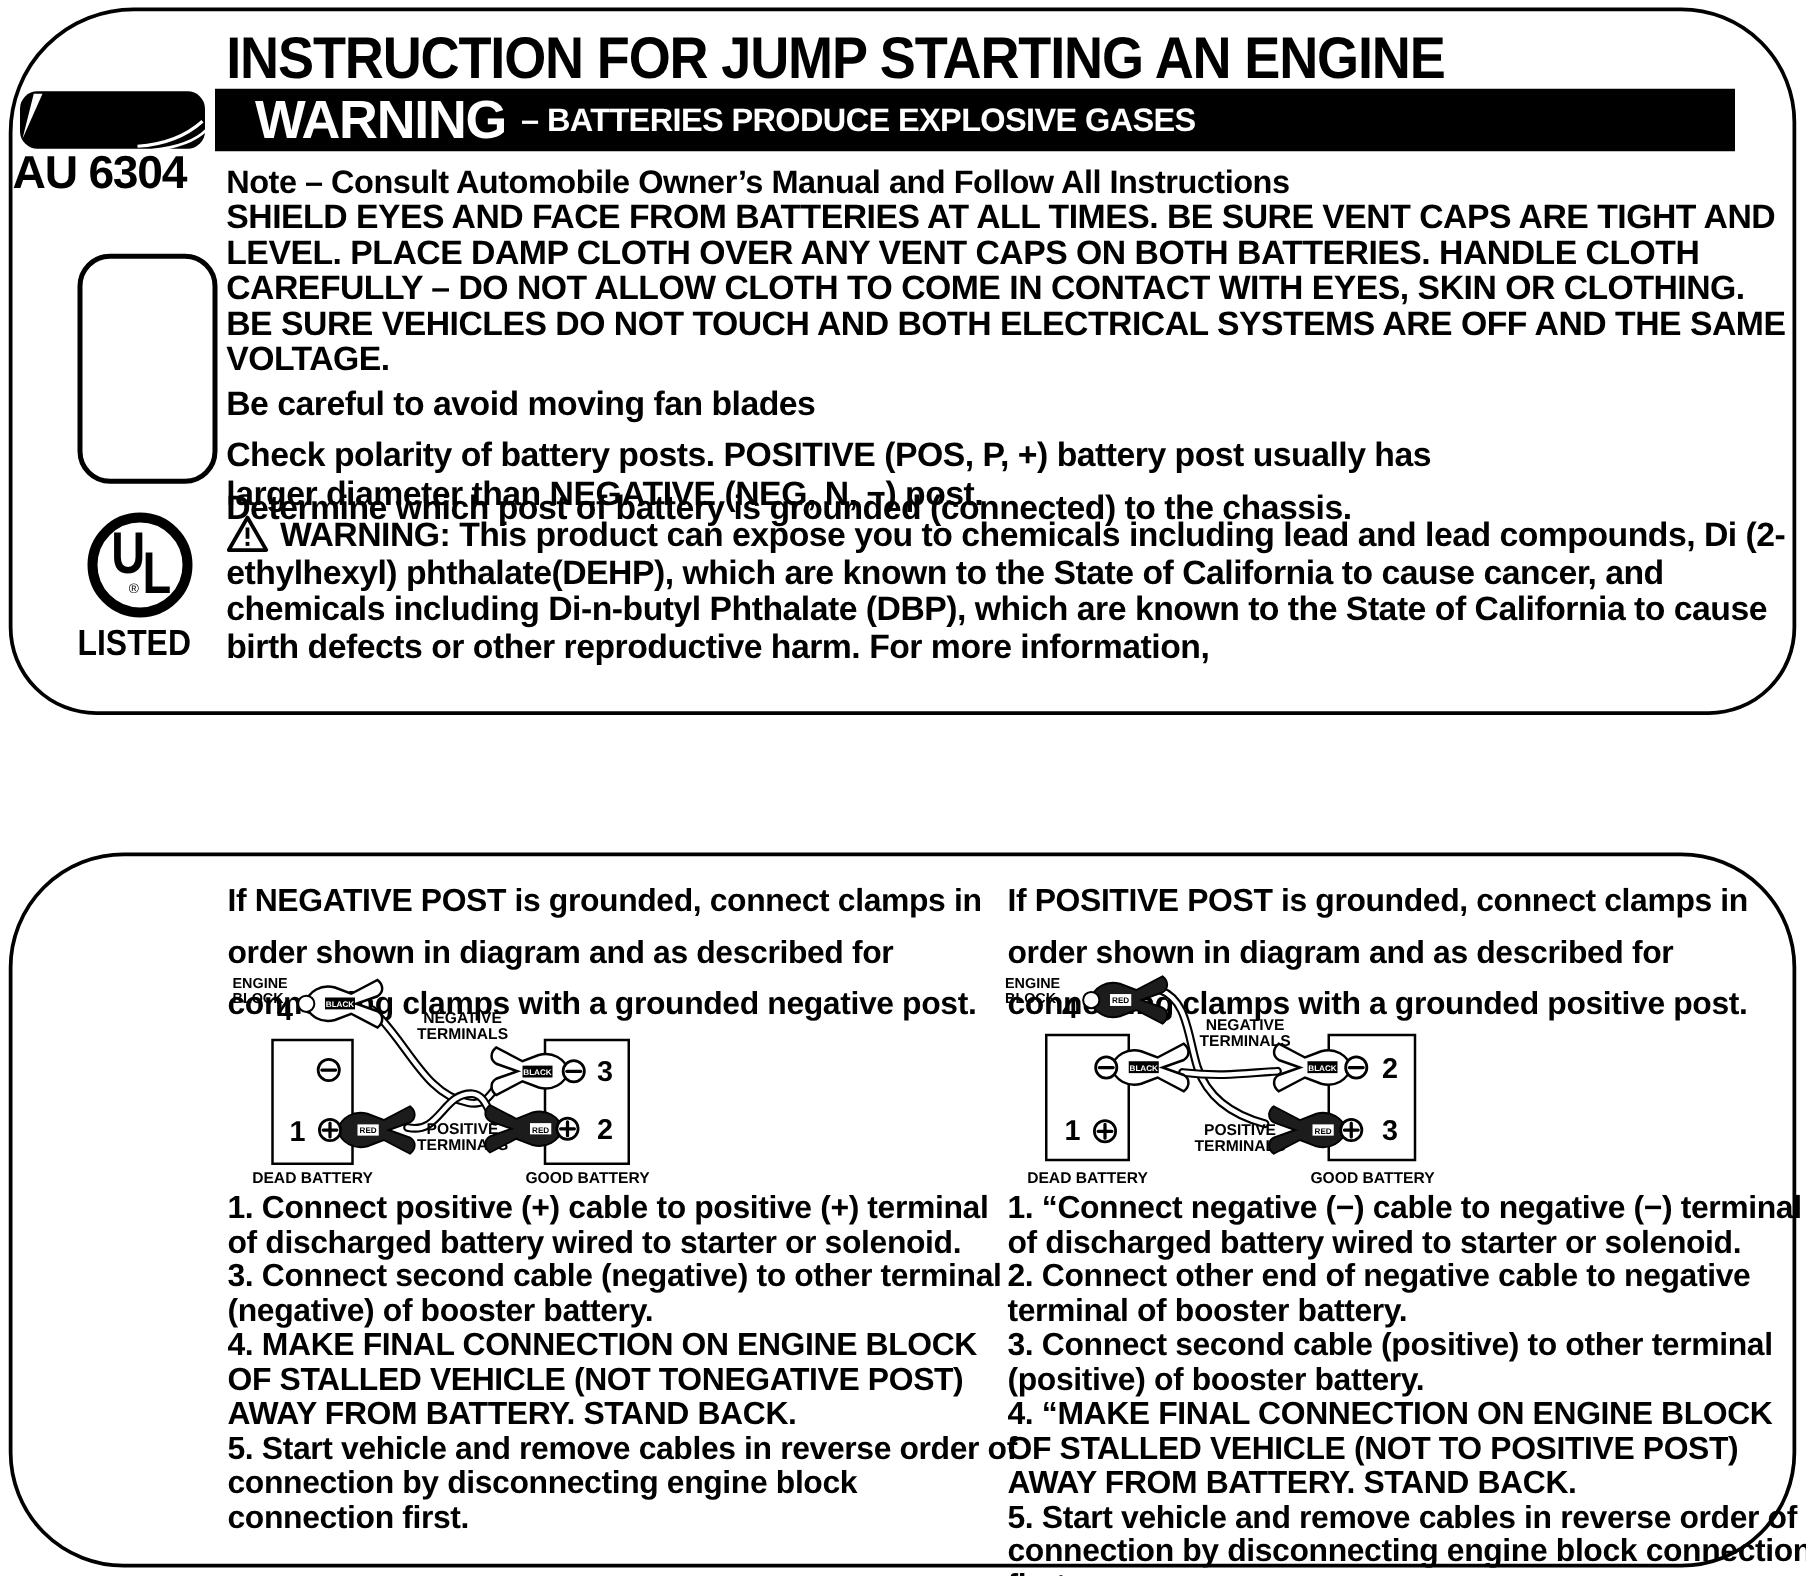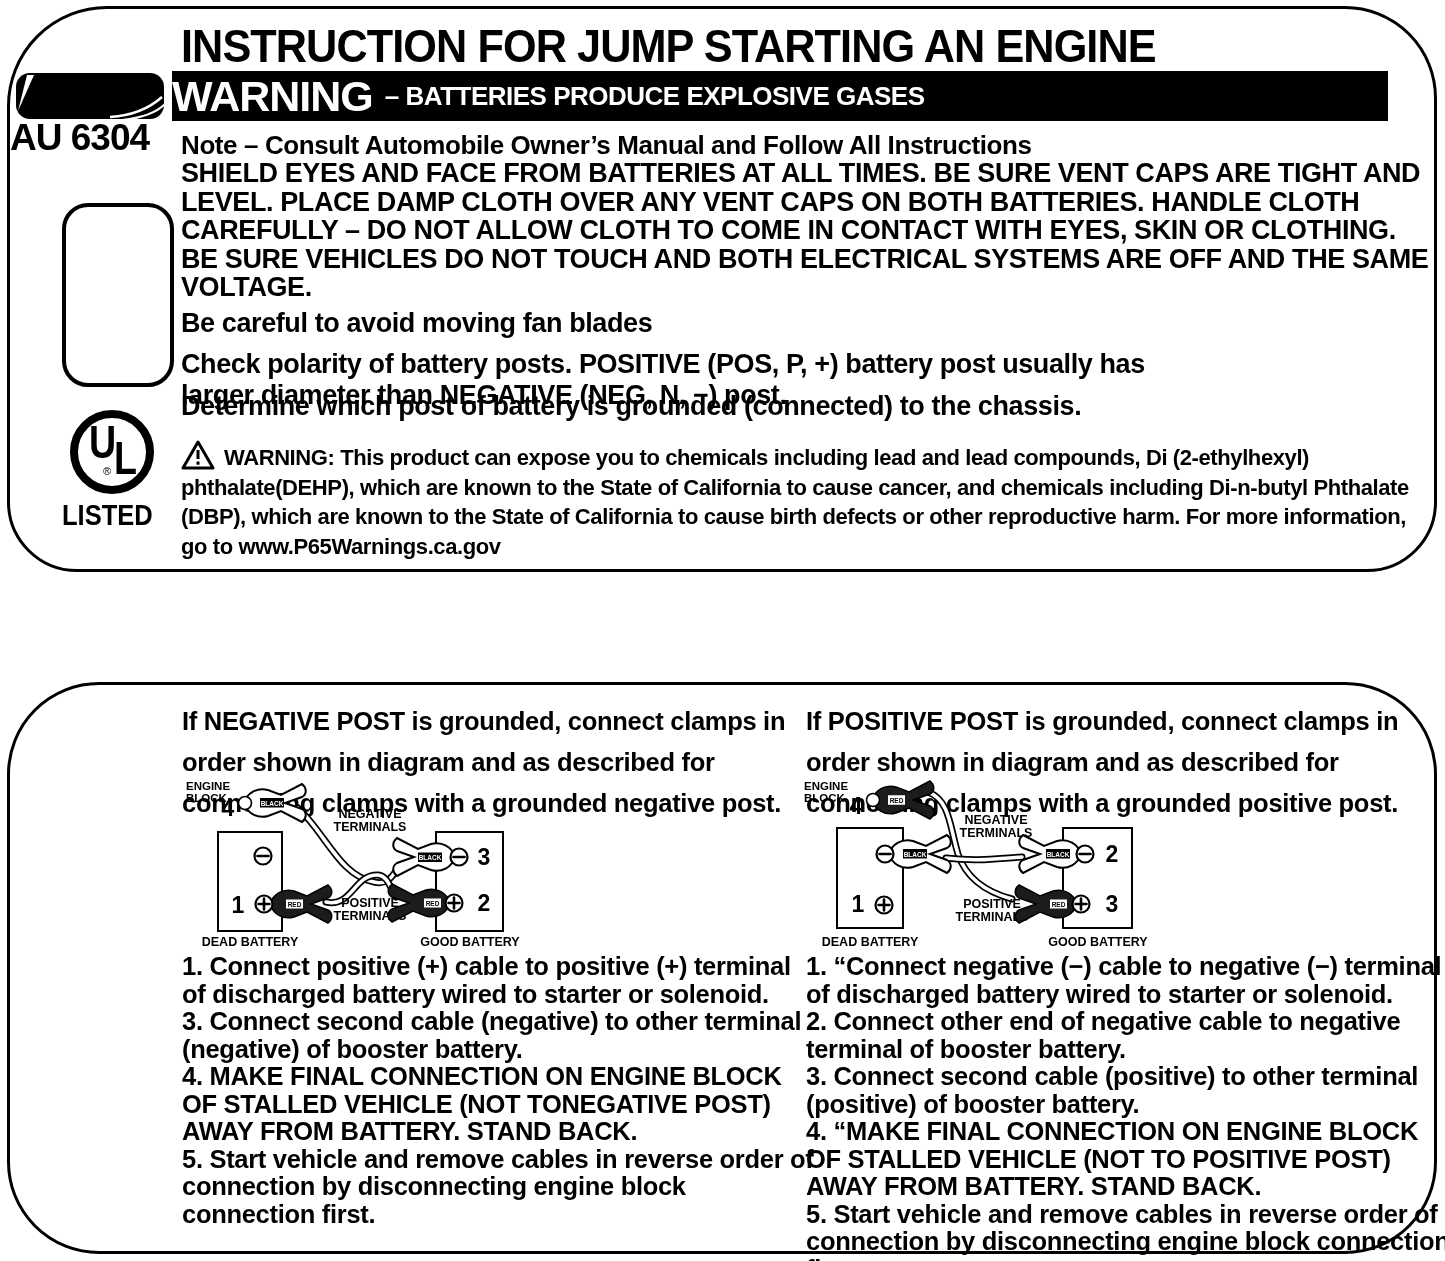--- a/index.html
+++ b/index.html
@@ -8,34 +8,34 @@
        font-family:"Liberation Sans",sans-serif;color:#000;font-weight:700;}
   .panel{position:absolute;left:7px;width:1430px;border:3px solid #000;background:#fff}
   #panel-top{top:6px;height:566px;border-radius:100px 92px 70px 70px}
   #panel-bottom{top:682px;height:572px;border-radius:92px}
   .slot{position:absolute;left:52px;width:112px;height:184px;border:4px solid #000;border-radius:26px;background:#fff}
   #slot-top{top:194px}
 
   .title{position:absolute;left:181px;top:18px;font-size:47px;letter-spacing:-1px;
          transform:scaleX(0.92);transform-origin:left top;white-space:nowrap}
   .banner{position:absolute;left:172px;top:71px;width:1216px;height:50px;background:#000;color:#fff;
-          display:flex;align-items:center;padding-left:0;white-space:nowrap;overflow:hidden}
+          display:flex;align-items:center;padding-left:32px;white-space:nowrap;overflow:hidden}
   .banner .w1{font-size:43px;letter-spacing:-1px}
   .banner .w2{font-size:26px;margin-left:12px;letter-spacing:-0.5px}
 
   .logo{position:absolute;left:14px;top:71px}
   .model{position:absolute;left:10px;top:117px;font-size:37px;letter-spacing:-1px}
 
   .copy{position:absolute;left:181px;letter-spacing:-0.4px}
   #note{top:130px;font-size:26px}
   #shield{top:159px;width:1252px;font-size:27px;line-height:28.5px}
   #fan{top:308px;font-size:27px}
   #polarity{top:349px;width:1000px;font-size:27px;line-height:30.5px}
   #grounded{top:391px;font-size:27px}
-  #prop65{top:440px;width:1256px;font-size:22px;line-height:29.5px}
+  #prop65{top:412px;width:1256px;font-size:27px;line-height:29.5px}
   #prop65 svg{vertical-align:-5px;margin-right:9px}
 
   #ul-logo{position:absolute;left:70px;top:410px;width:84px;height:84px;border:8px solid #000;border-radius:50%}
   #ul-logo .ul-u{position:absolute;left:11px;top:-4px;font-size:47px;transform:scaleX(0.8);transform-origin:left top}
   #ul-logo .ul-l{position:absolute;left:36px;top:12px;font-size:47px;transform:scaleX(0.8);transform-origin:left top}
   #ul-logo .ul-reg{position:absolute;left:25px;top:47px;font-size:11px;font-weight:400}
   #ul-listed{position:absolute;left:62px;top:499px;font-size:29px;transform:scaleX(0.88);transform-origin:left top}
 
   .col-heading{position:absolute;top:701px;width:622px;font-size:25.5px;line-height:41px;letter-spacing:-0.3px}
   #head-left{left:182px}
@@ -92,21 +92,20 @@
 <div class="copy" id="fan">Be careful to avoid moving fan blades</div>
 <div class="copy" id="polarity">Check polarity of battery posts. POSITIVE (POS, P, +) battery post usually has larger diameter than NEGATIVE (NEG, N, −) post.</div>
 <div class="copy" id="grounded">Determine which post of battery is grounded (connected) to the chassis.</div>
 
 <div class="copy" id="prop65">
   <svg width="34" height="30" viewBox="0 0 34 30">
     <path d="M17,2 L32,28 L2,28 Z" fill="none" stroke="#000" stroke-width="3" stroke-linejoin="round"></path>
     <rect x="15.5" y="10" width="3" height="9" fill="#000"></rect>
     <rect x="15.5" y="21.5" width="3" height="3.2" fill="#000"></rect>
   </svg><span>WARNING: This product can expose you to chemicals including lead and lead compounds, Di (2-ethylhexyl) phthalate(DEHP), which are known to the State of California to cause cancer, and chemicals including Di-n-butyl Phthalate (DBP), which are known to the State of California to cause birth defects or other reproductive harm. For more information,</span><br>
-  <span>go to www.P65Warnings.ca.gov</span>
 </div>
 
 <div id="ul-logo">
   <span class="ul-u">U</span>
   <span class="ul-l">L</span>
   <span class="ul-reg">®</span>
 </div>
 <div id="ul-listed">LISTED</div>
 
 <div class="panel" id="panel-bottom">

